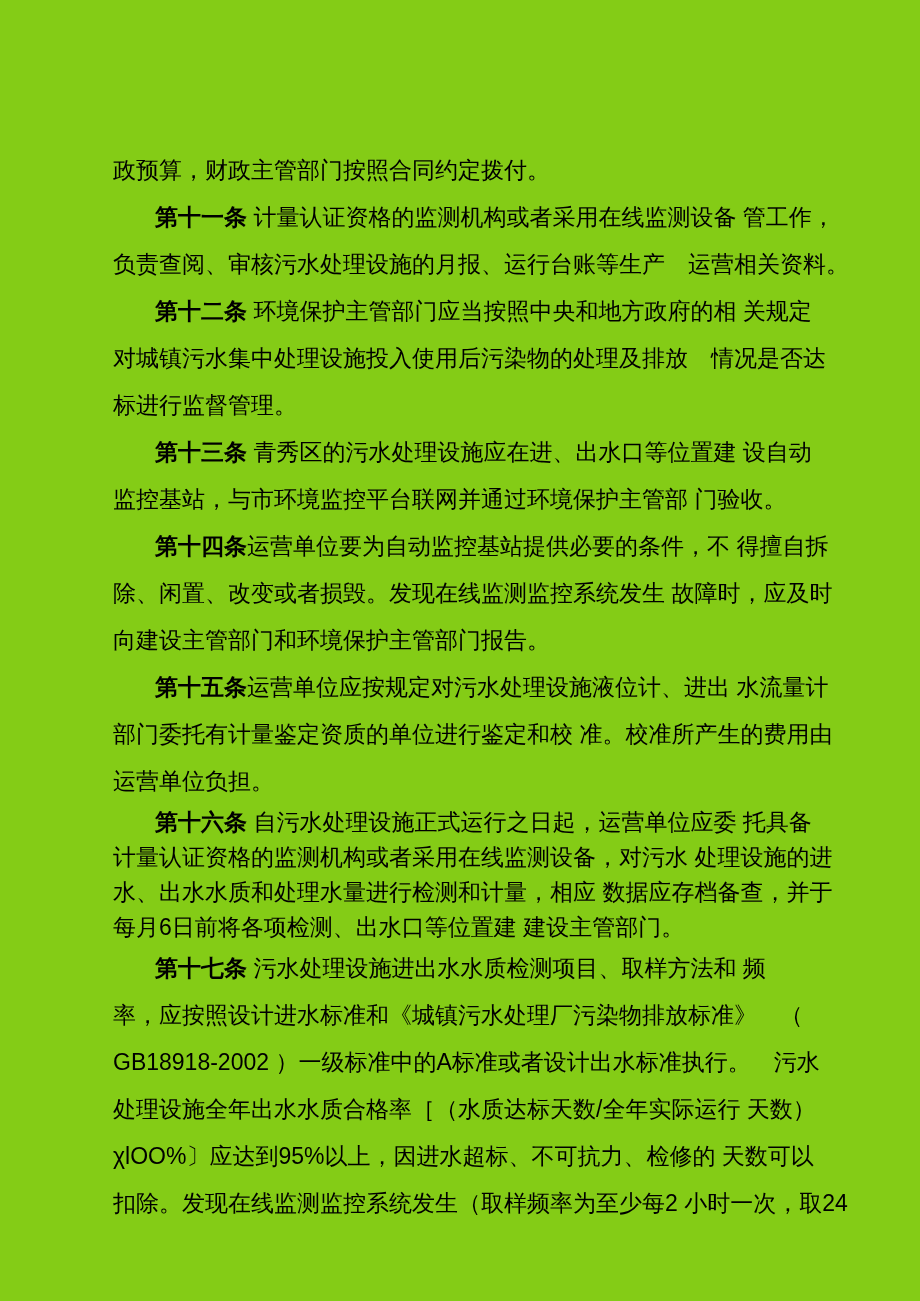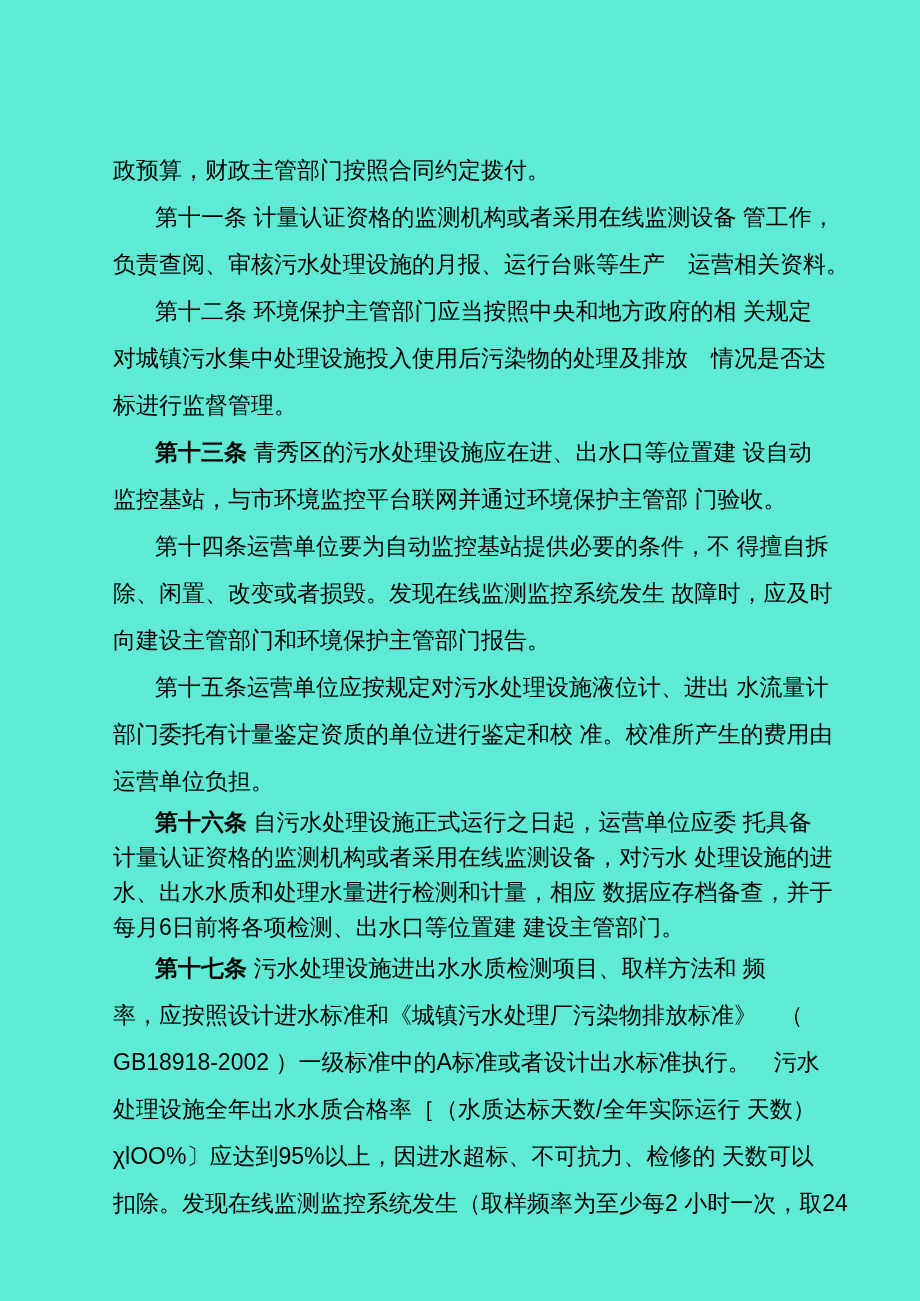--- a/index.html
+++ b/index.html
@@ -4,21 +4,21 @@
 <style>
   html, body {
     margin: 0;
     padding: 0;
     background: #ffffff;
   }
   .page {
     position: relative;
     width: 920px;
     height: 1301px;
-    background: #5eead4;
+    background: #84cc16;
     overflow: hidden;
     font-family: "Liberation Sans", "DejaVu Sans", sans-serif;
     color: #000000;
   }
   .content {
     position: absolute;
     left: 113px;
     top: 147px;
     width: 747px;
   }
@@ -26,21 +26,21 @@
   .line {
     white-space: pre;
     font-size: 23px;
     font-weight: 400;
     color: #000000;
   }
   .paragraph.wide .line { line-height: 47px; }
   .paragraph.tight .line { line-height: 35px; }
   .line.indent { text-indent: 42px; }
   .lead { font-weight: 700; }
-  .lead.bold { font-weight: 400; }
+  .lead.bold { font-weight: 700; }
 </style>
 </head>
 <body>
 
 <div class="page">
   <div class="content" id="content">
       <div class="paragraph wide">
         <div class="line">政预算，财政主管部门按照合同约定拨付。</div>
       </div>
       <div class="paragraph wide">

